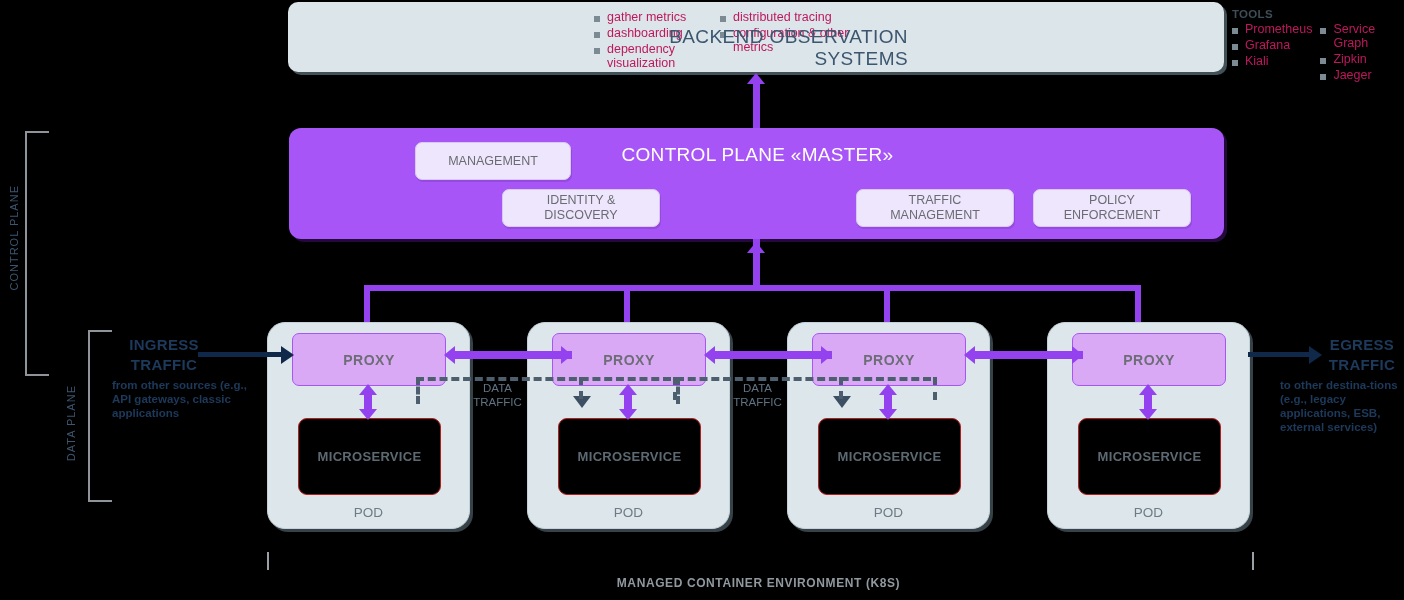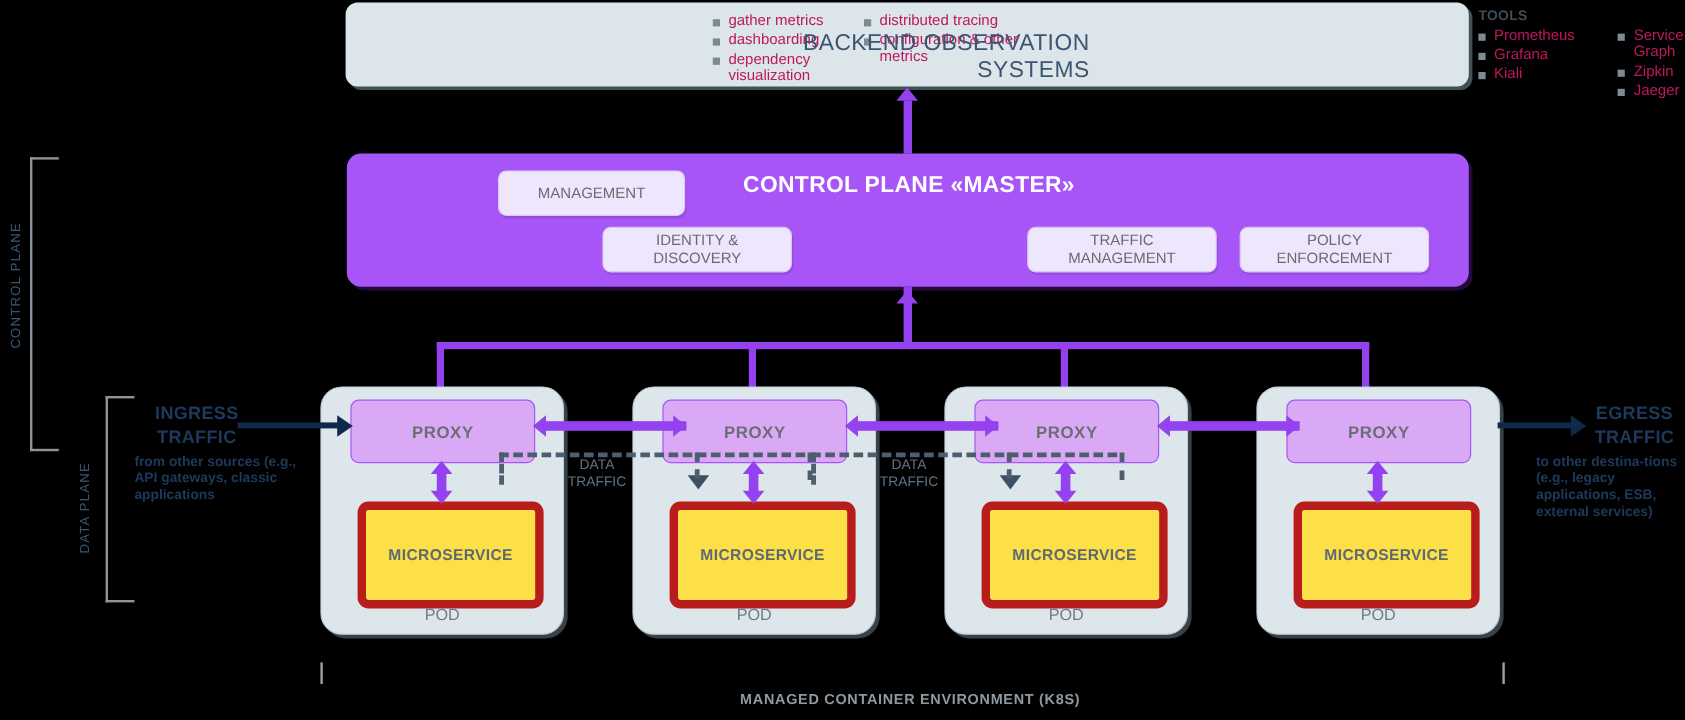--- a/index.html
+++ b/index.html
@@ -29,34 +29,34 @@
   .bullet-row { display: flex; align-items: flex-start; margin-bottom: 2px; }
   .bullet-sq {
     width: 6px; height: 6px; background: #7c8a94;
     margin-top: 6px; margin-right: 7px; flex: 0 0 auto;
   }
   .bullet-txt { color: #be185d; font-size: 12.5px; line-height: 14px; }
   #bl1 { left: 306px; top: 8px; width: 120px; }
   #bl2 { left: 432px; top: 8px; width: 130px; }
   #tools-wrap { left: 944px; top: 6px; }
   #tools-label { color: #3f4d58; font-size: 11.5px; font-weight: bold; letter-spacing: .3px; margin-bottom: 2px; }
-  #tools-cols { display: flex; gap: 36px; }
+  #tools-cols { display: flex; gap: 8px; }
   #tools-cols .bullet-txt { font-size: 12.5px; }
 
   
   #control-plane {
     left: 289px; top: 128px; width: 935px; height: 111px;
     background: #a855f8;
     border-radius: 12px;
     box-shadow: 3px 3px 0 rgba(80,20,130,.45);
   }
   #cp-title {
     position: absolute; left: 570px; top: 144px; width: 375px;
     text-align: center;
-    color: #ffffff; font-size: 19px; font-weight: bold; letter-spacing: .3px;
+    color: #ffffff; font-size: 19px; font-weight: normal; letter-spacing: .3px;
   }
   .cp-box {
     position: absolute;
     background: #eee6fd;
     border: 1px solid #d8c9f4;
     border-radius: 7px;
     color: #6b6b72; font-size: 12.5px; line-height: 15px;
     text-align: center;
     display: flex; align-items: center; justify-content: center;
     box-shadow: 1px 2px 0 rgba(90,40,140,.25);
@@ -93,22 +93,22 @@
   .proxy {
     position: absolute; left: 24px; top: 10px; width: 152px; height: 51px;
     background: #d9a9f5;
     border: 1.5px solid #a855f8;
     border-radius: 7px;
     display: flex; align-items: center; justify-content: center;
     color: #6d6d75; font-size: 14px; font-weight: bold; letter-spacing: .5px;
   }
   .microservice {
     position: absolute; left: 30px; top: 95px; width: 141px; height: 75px;
-    background: #fde047;
-    border: 7px solid #b91c1c;
+    background: #000000;
+    border: 1px solid #b91c1c;
     border-radius: 9px;
     display: flex; align-items: center; justify-content: center;
     color: #5d6a73; font-size: 13px; font-weight: bold; letter-spacing: .3px;
   }
 
   
   .dbl-v { position: absolute; width: 8px; background: #9441f0; }
   .dbl-h { position: absolute; height: 8px; background: #9441f0; }
 
   

